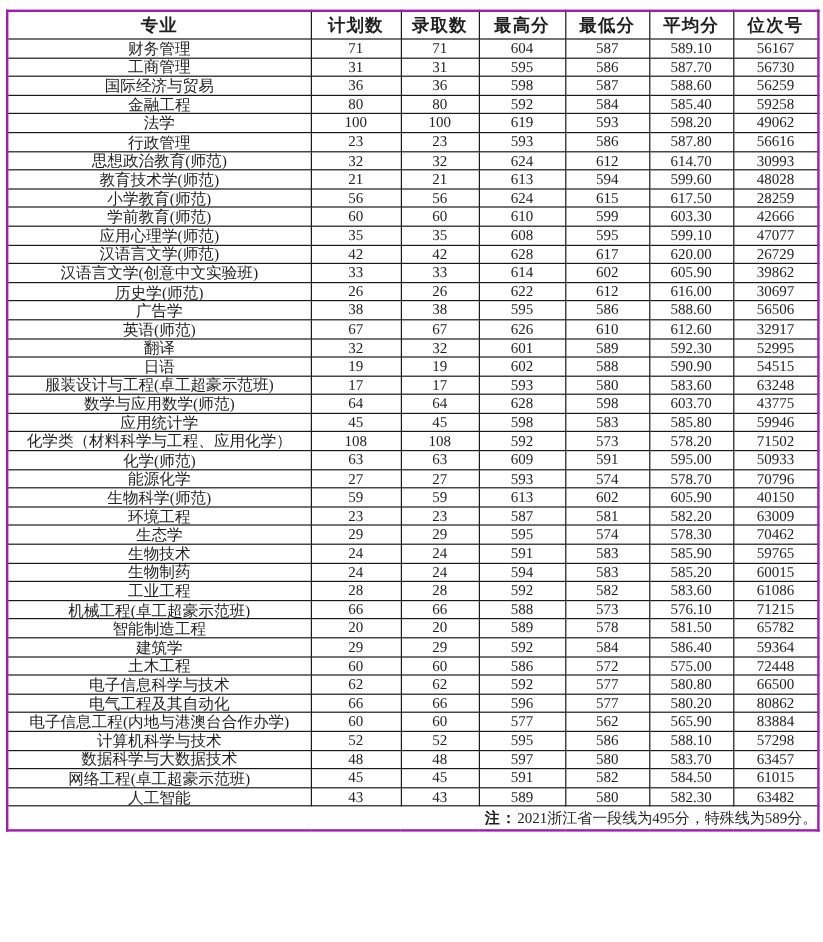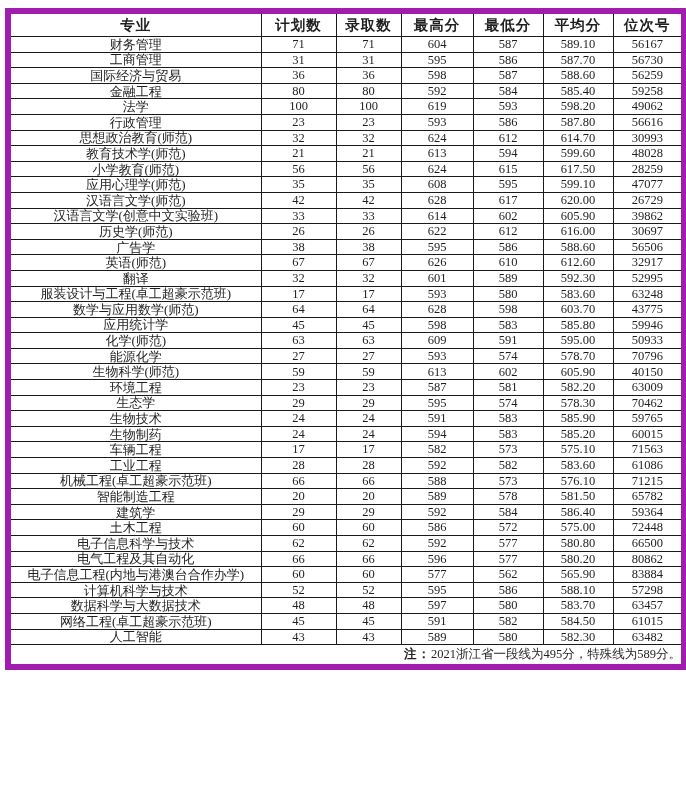--- a/index.html
+++ b/index.html
@@ -15,21 +15,21 @@
     position: absolute;
     left: 5px;
     top: 8px;
     width: 676px;
   }
   table.score-table {
     width: 676px;
     border-collapse: collapse;
     table-layout: fixed;
     background: #ffffff;
-    border: 6px solid #a21caf;
+    border: 2px solid #a21caf;
   }
   .score-table th,
   .score-table td {
     border: 1px solid #1a1a1a;
     text-align: center;
     vertical-align: middle;
     padding: 0;
     color: #1f1f1f;
     white-space: nowrap;
     overflow: hidden;
@@ -161,20 +161,29 @@
         <tr>
           <td class="major-cell">小学教育(师范)</td>
           <td>56</td>
           <td>56</td>
           <td>624</td>
           <td>615</td>
           <td>617.50</td>
           <td>28259</td>
         </tr>
         <tr>
+          <td class="major-cell">学前教育(师范)</td>
+          <td>60</td>
+          <td>60</td>
+          <td>610</td>
+          <td>599</td>
+          <td>603.30</td>
+          <td>42666</td>
+        </tr>
+        <tr>
           <td class="major-cell">应用心理学(师范)</td>
           <td>35</td>
           <td>35</td>
           <td>608</td>
           <td>595</td>
           <td>599.10</td>
           <td>47077</td>
         </tr>
         <tr>
           <td class="major-cell">汉语言文学(师范)</td>
@@ -224,20 +233,29 @@
         <tr>
           <td class="major-cell">翻译</td>
           <td>32</td>
           <td>32</td>
           <td>601</td>
           <td>589</td>
           <td>592.30</td>
           <td>52995</td>
         </tr>
         <tr>
+          <td class="major-cell">日语</td>
+          <td>19</td>
+          <td>19</td>
+          <td>602</td>
+          <td>588</td>
+          <td>590.90</td>
+          <td>54515</td>
+        </tr>
+        <tr>
           <td class="major-cell">服装设计与工程(卓工超豪示范班)</td>
           <td>17</td>
           <td>17</td>
           <td>593</td>
           <td>580</td>
           <td>583.60</td>
           <td>63248</td>
         </tr>
         <tr>
           <td class="major-cell">数学与应用数学(师范)</td>
@@ -251,20 +269,29 @@
         <tr>
           <td class="major-cell">应用统计学</td>
           <td>45</td>
           <td>45</td>
           <td>598</td>
           <td>583</td>
           <td>585.80</td>
           <td>59946</td>
         </tr>
         <tr>
+          <td class="major-cell">化学类（材料科学与工程、应用化学）</td>
+          <td>108</td>
+          <td>108</td>
+          <td>592</td>
+          <td>573</td>
+          <td>578.20</td>
+          <td>71502</td>
+        </tr>
+        <tr>
           <td class="major-cell">化学(师范)</td>
           <td>63</td>
           <td>63</td>
           <td>609</td>
           <td>591</td>
           <td>595.00</td>
           <td>50933</td>
         </tr>
         <tr>
           <td class="major-cell">能源化学</td>
@@ -312,29 +339,20 @@
           <td>59765</td>
         </tr>
         <tr>
           <td class="major-cell">生物制药</td>
           <td>24</td>
           <td>24</td>
           <td>594</td>
           <td>583</td>
           <td>585.20</td>
           <td>60015</td>
-        </tr>
-        <tr>
-          <td class="major-cell">车辆工程</td>
-          <td>17</td>
-          <td>17</td>
-          <td>582</td>
-          <td>573</td>
-          <td>575.10</td>
-          <td>71563</td>
         </tr>
         <tr>
           <td class="major-cell">工业工程</td>
           <td>28</td>
           <td>28</td>
           <td>592</td>
           <td>582</td>
           <td>583.60</td>
           <td>61086</td>
         </tr>

